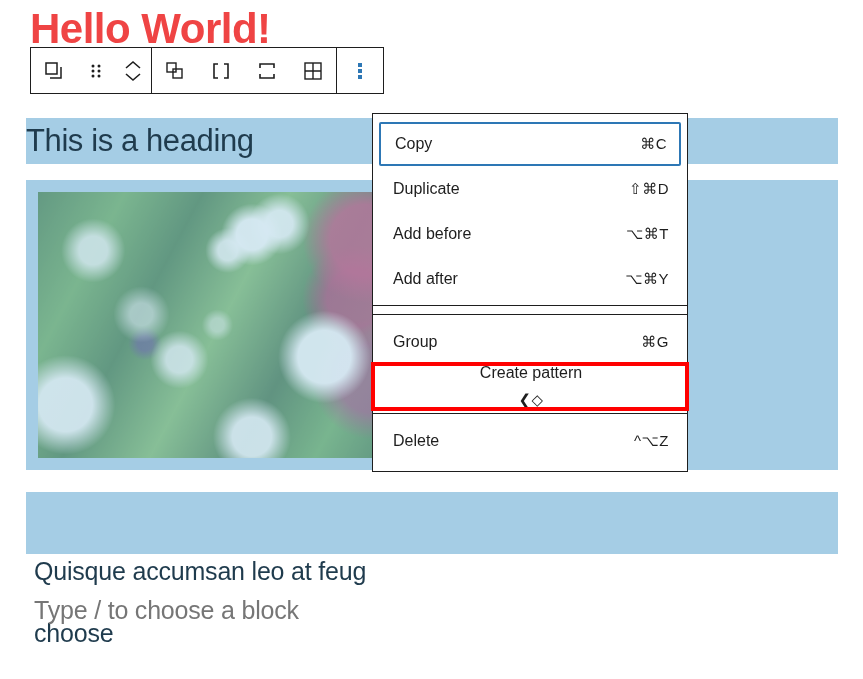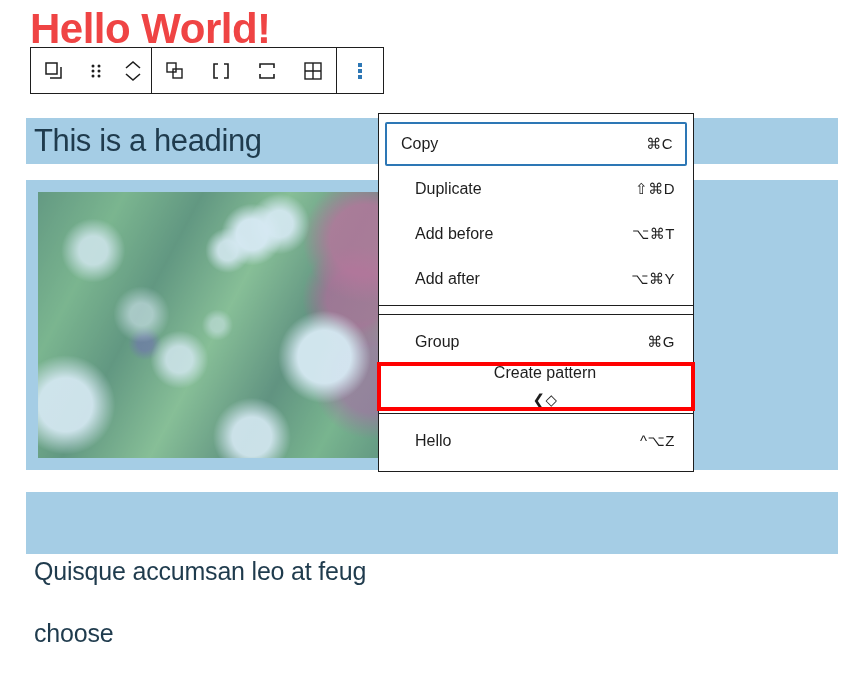--- a/index.html
+++ b/index.html
@@ -21,21 +21,21 @@
     letter-spacing:-0.5px; line-height:1.1; white-space:nowrap;
   }
 
   .heading-block {
     position:absolute; left:26px; top:118px; width:812px; height:46px;
     background:#a5cde5;
     display:flex; align-items:center;
   }
   .heading-block .htext {
     font-size:31px; color:#1f3b4d; letter-spacing:-0.4px;
-    padding-left:8px; white-space:nowrap;
+    white-space:nowrap;
   }
 
   .media-text-block {
     position:absolute; left:26px; top:180px; width:812px; height:290px;
     background:#a5cde5;
     display:flex; align-items:stretch;
   }
   .mt-image {
     width:345px; margin:12px 0 12px 12px;
     position:relative; overflow:hidden;
@@ -100,27 +100,26 @@
   .tb-btn.wide { width:46px; }
   .tb-btn svg { display:block; }
   .tb-stack { display:flex; flex-direction:column; align-items:center; justify-content:center; gap:2px; width:34px; }
 
   
   .dropdown {
     position:absolute; left:372px; top:113px; width:316px;
     background:#ffffff; border:1px solid #1e1e1e;
     z-index:40;
     padding:4px 0;
-    margin-left:6px;
   }
   .menu-group { padding:4px 0; }
   .menu-group + .menu-group { border-top:1px solid #1e1e1e; }
   .menu-item {
     display:flex; align-items:center; justify-content:space-between;
-    height:45px; padding:0 18px 0 36px;
+    height:45px; padding:0 18px 0 20px;
     font-size:16px; color:#1e1e1e; cursor:pointer;
     background:transparent;
   }
   .menu-item .label { letter-spacing:0; }
   .menu-item .shortcut { color:#1e1e1e; font-size:15px; letter-spacing:0.5px; }
   .menu-item.focused {
     border:2px solid #2d77b5; border-radius:2px;
     margin:0 6px; padding:0 12px 0 14px; height:44px;
   }
   .menu-item.highlighted {
@@ -157,20 +156,21 @@
 
   <div class="para-block">
     <div>
       <span>Quisque accumsan leo at feug</span>
       <span style="display:inline-block;width:258px"></span>
       <span>choose</span>
     </div>
     
   </div>
 
+  <div class="placeholder-block">Type / to choose a block</div>
 </div>
 
 <div class="block-toolbar">
   <div class="tb-group">
     <button class="tb-btn wide">
       <svg width="24" height="24" viewBox="0 0 24 24" fill="none" stroke="#1e1e1e" stroke-width="1.5">
         <rect x="4" y="4" width="11" height="11"></rect>
         <path d="M8 19h11V8"></path>
       </svg>
     </button>
@@ -272,18 +272,18 @@
       <span class="shortcut">⌘G</span>
     </div>
     <div class="menu-item highlighted">
       <span class="label">Create pattern</span>
       <span class="shortcut pattern-glyph">❮◇</span>
     </div>
   </div>
 
   <div class="menu-group">
     <div class="menu-item">
-      <span class="label">Hello</span>
+      <span class="label">Delete</span>
       <span class="shortcut">^⌥Z</span>
     </div>
   </div>
 
 </div>
 
 </body></html>

